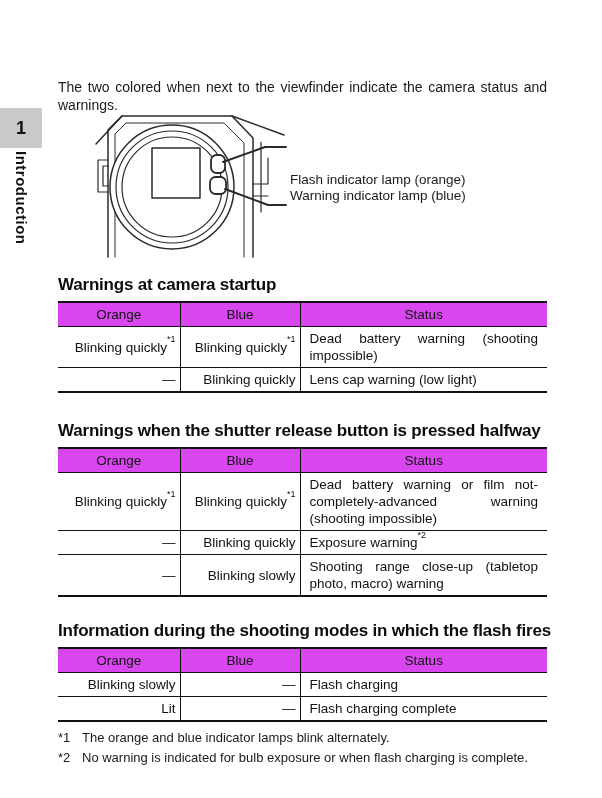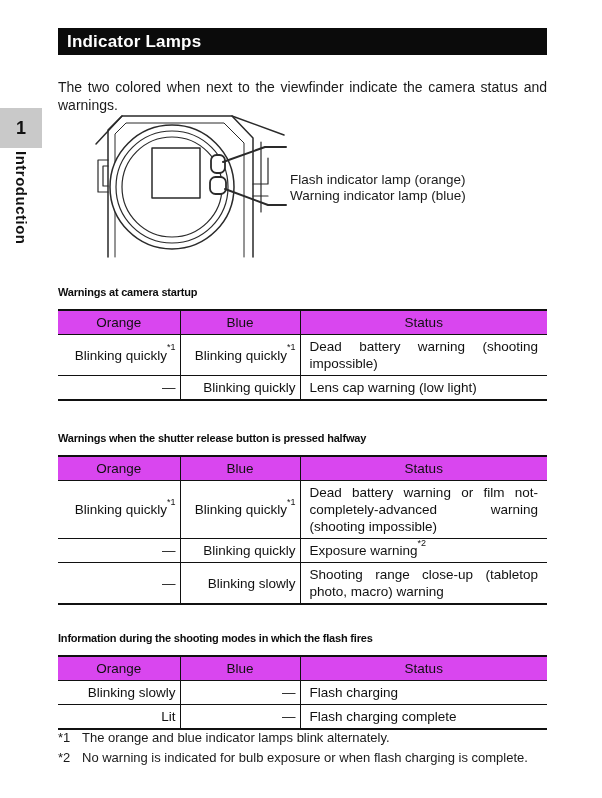--- a/index.html
+++ b/index.html
@@ -36,21 +36,21 @@
     position:absolute;font-size:13.5px;color:#1a1a1a;white-space:nowrap;
   }
   .callout-flash{left:232px;top:40px;margin-top:32px;}
   .callout-warning{left:232px;top:88px;}
   
   .section{position:absolute;left:0;width:489px;}
   .s1{top:275px;}
   .s2{top:421px;}
   .s3{top:621px;}
   .sec-h{
-    margin:8px 0 7px 0;font-size:11px;font-weight:bold;color:#0d0d0d;
+    margin:0 0 7px 0;font-size:17px;font-weight:bold;color:#0d0d0d;
     line-height:19px;white-space:nowrap;letter-spacing:-0.2px;
   }
   table.warn-table{
     width:489px;border-collapse:collapse;table-layout:fixed;
     border-top:2.5px solid #111;border-bottom:2.5px solid #111;
     font-size:13.5px;color:#111;
   }
   col.col-o{width:122px;} col.col-b{width:120px;} col.col-s{width:247px;}
   .warn-table th{
     background:#d946ef;font-weight:normal;text-align:center;
@@ -73,21 +73,20 @@
 
 <div class="page">
 
   <div class="chapter-tab">
     <span>1</span>
   </div>
   <div class="chapter-label">Introduction</div>
 
   <div class="content">
 
-    <div class="title-bar">Indicator Lamps</div>
 
     <p class="intro-para">The two colored when next to the viewfinder indicate the camera status and warnings.</p>
 
     <div class="diagram">
       <svg width="489" height="165" viewBox="0 0 489 165">
         <g fill="none" stroke="#2a2a2a" stroke-width="1.5" stroke-linejoin="round" stroke-linecap="round">
 
           <path d="M50,157 L50,30 L64,16 L174,16 L195,38 L195,157"></path>
           <path d="M174,16 L226,35"></path>
           <path d="M64,16 L38,44"></path>

